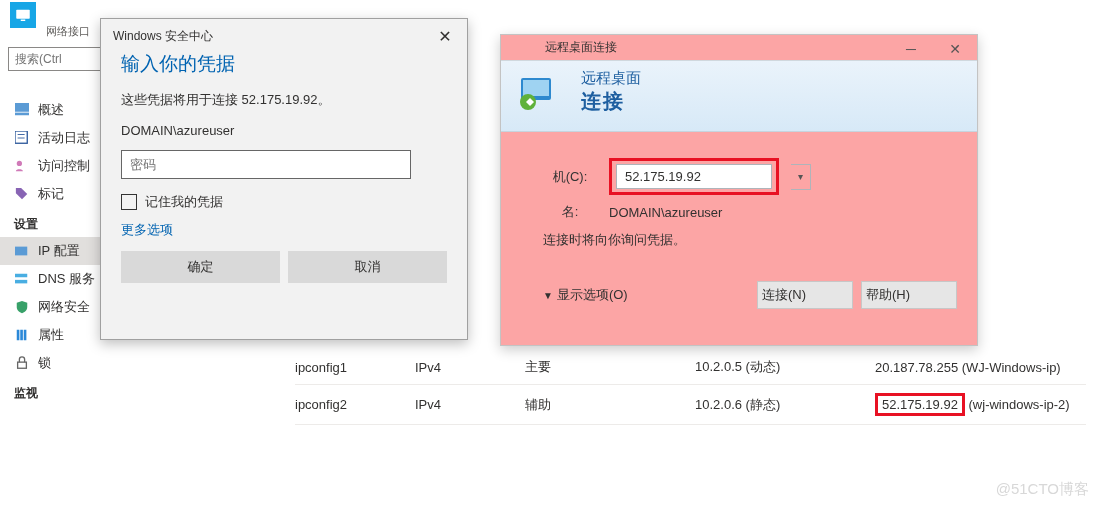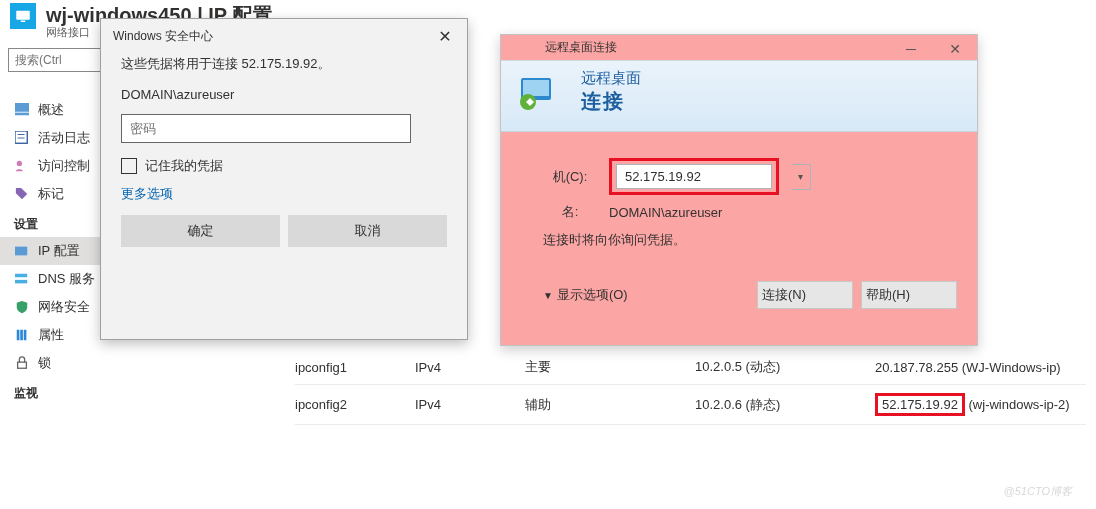--- a/index.html
+++ b/index.html
@@ -56,34 +56,33 @@
   .rdc-combo-wrap { display:flex; align-items:center;}
   .rdc-combo { width: 240px; padding: 4px 8px; border: 1px solid #aeb4ba; background:#fff; }
   .rdc-combo-btn { width:20px; height:26px; border:1px solid #aeb4ba; border-left:none; display:flex; align-items:center; justify-content:center; color:#555; font-size:10px; cursor:pointer;}
   .rdc-note { margin: 10px 0 18px 0; }
   .rdc-footer { display: flex; align-items: center; justify-content: space-between; padding: 4px 20px 12px 42px;}
   .rdc-opts { display:flex; align-items:center; gap:4px; cursor:pointer; font-size:13px;}
   .rdc-opts .chev { font-size:10px;}
   .rdc-fbtns { display: flex; gap: 8px; }
   .rdc-fbtn { width: 96px; padding: 4px 4px; background: #e6e6e6; border: 1px solid #c7c7c7; font-size: 13px; cursor:pointer; }
 
-  .watermark { position:absolute; right:24px; bottom:10px; color:#d8d8d8; font-size:11px; font-style:italic;}
+  .watermark { position:absolute; right:7px; bottom:10px; color:#d8d8d8; font-size:15px; }
 </style>
 </head>
 <body>
 
 <div class="portal">
   <div class="portal-header">
     <div class="vm-icon">
       <svg viewBox="0 0 24 24" fill="#fff">
           <rect x="3" y="5" width="18" height="12" rx="1"></rect>
           <rect x="9" y="18" width="6" height="2"></rect>
         </svg>
     </div>
-    <div class="title-line">wj-windows450 | IP 配置</div>
   </div>
   <div class="subtitle">网络接口</div>
   <div class="search-wrap">
     <input class="search" placeholder="搜索(Ctrl" style="">
   </div>
 
   <div class="sidebar">
     <div class="nav-item">
       <span class="nav-ico">
           <svg width="14" height="14" viewBox="0 0 16 16">
@@ -244,20 +243,21 @@
     </div>
   </div>
 </div>
 
 <div class="winsec">
   <div class="winsec-titlebar">
     <span>Windows 安全中心</span>
     <div class="winsec-close">✕</div>
   </div>
   <div class="winsec-body">
+    <div class="winsec-h">输入你的凭据</div>
     <div class="winsec-txt">这些凭据将用于连接 52.175.19.92。</div>
     <div class="winsec-txt" style="margin-top:14px">DOMAIN\azureuser</div>
     <input class="winsec-input" type="password" placeholder="密码" style="">
     <div class="winsec-chk">
       <div class="winsec-chkbox"></div>
       <span>记住我的凭据</span>
     </div>
     <span class="winsec-link">更多选项</span>
     <div class="winsec-btns">
       <div class="winsec-btn">确定</div>

